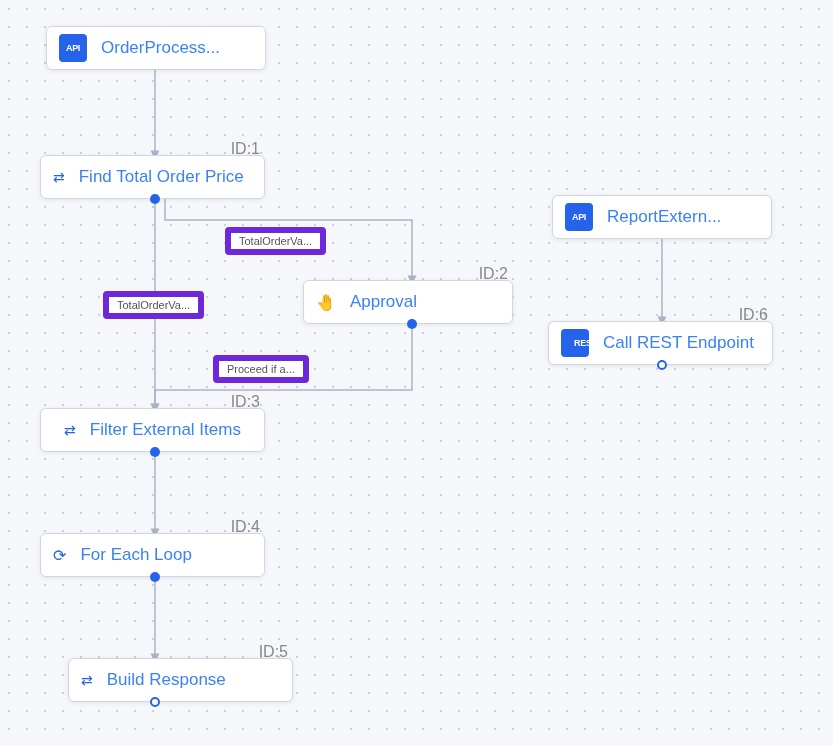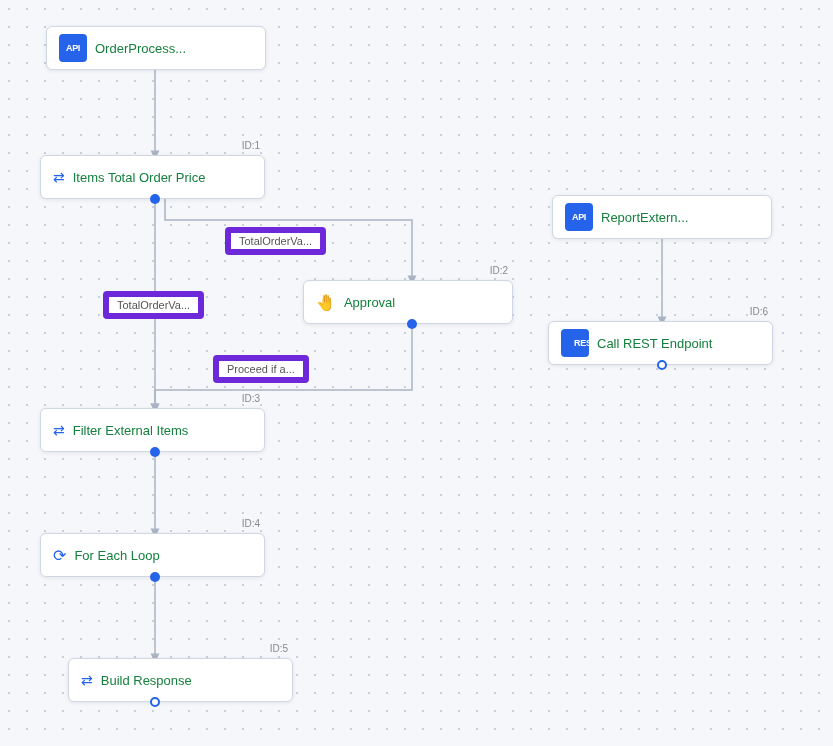--- a/index.html
+++ b/index.html
@@ -38,39 +38,39 @@
       z-index: 2;
     }
 
     .node {
       position: absolute;
       background: #ffffff;
       border: 1.5px solid #d0d7e2;
       border-radius: 6px;
       display: flex;
       align-items: center;
-      gap: 8px;
+      gap: 14px;
       padding: 0 12px;
       height: 44px;
       z-index: 3;
       box-shadow: 0 1px 4px rgba(0,0,0,0.08);
     }
 
     .node-label {
-      font-size: 13px;
+      font-size: 17px;
       font-weight: 500;
-      color: #15803d;
+      color: #3b82f6;
       white-space: nowrap;
     }
 
     .node-id {
       position: absolute;
       top: -16px;
       right: 4px;
-      font-size: 10px;
+      font-size: 16px;
       color: #888;
     }
 
     .icon-badge {
       width: 28px;
       height: 28px;
       border-radius: 4px;
       background: #2563eb;
       display: flex;
       align-items: center;
@@ -157,30 +157,30 @@
   <div class="node" style="left: 46px; top: 26px; width: 220px;">
     <div class="icon-badge">
       <span>API</span>
     </div>
     <span class="node-label">OrderProcess...</span>
   </div>
 
   <div class="node" style="left: 40px; top: 155px; width: 225px;">
     <span class="node-id">ID:1</span>
     <span class="icon-inline">⇄</span>
-    <span class="node-label">Items Total Order Price</span>
+    <span class="node-label">Find Total Order Price</span>
   </div>
 
   <div class="node" style="left: 303px; top: 280px; width: 210px;">
     <span class="node-id">ID:2</span>
     <span class="icon-inline" style="font-size:16px;">🤚</span>
     <span class="node-label">Approval</span>
   </div>
 
-  <div class="node" style="left: 40px; top: 408px; width: 225px;">
+  <div class="node" style="left: 40px; top: 408px; width: 225px; justify-content: center;">
     <span class="node-id">ID:3</span>
     <span class="icon-inline">⇄</span>
     <span class="node-label">Filter External Items</span>
   </div>
 
   <div class="node" style="left: 40px; top: 533px; width: 225px; text-align: center;">
     <span class="node-id">ID:4</span>
     <span class="icon-inline" style="font-size:16px;">⟳</span>
     <span class="node-label">For Each Loop</span>
   </div>

